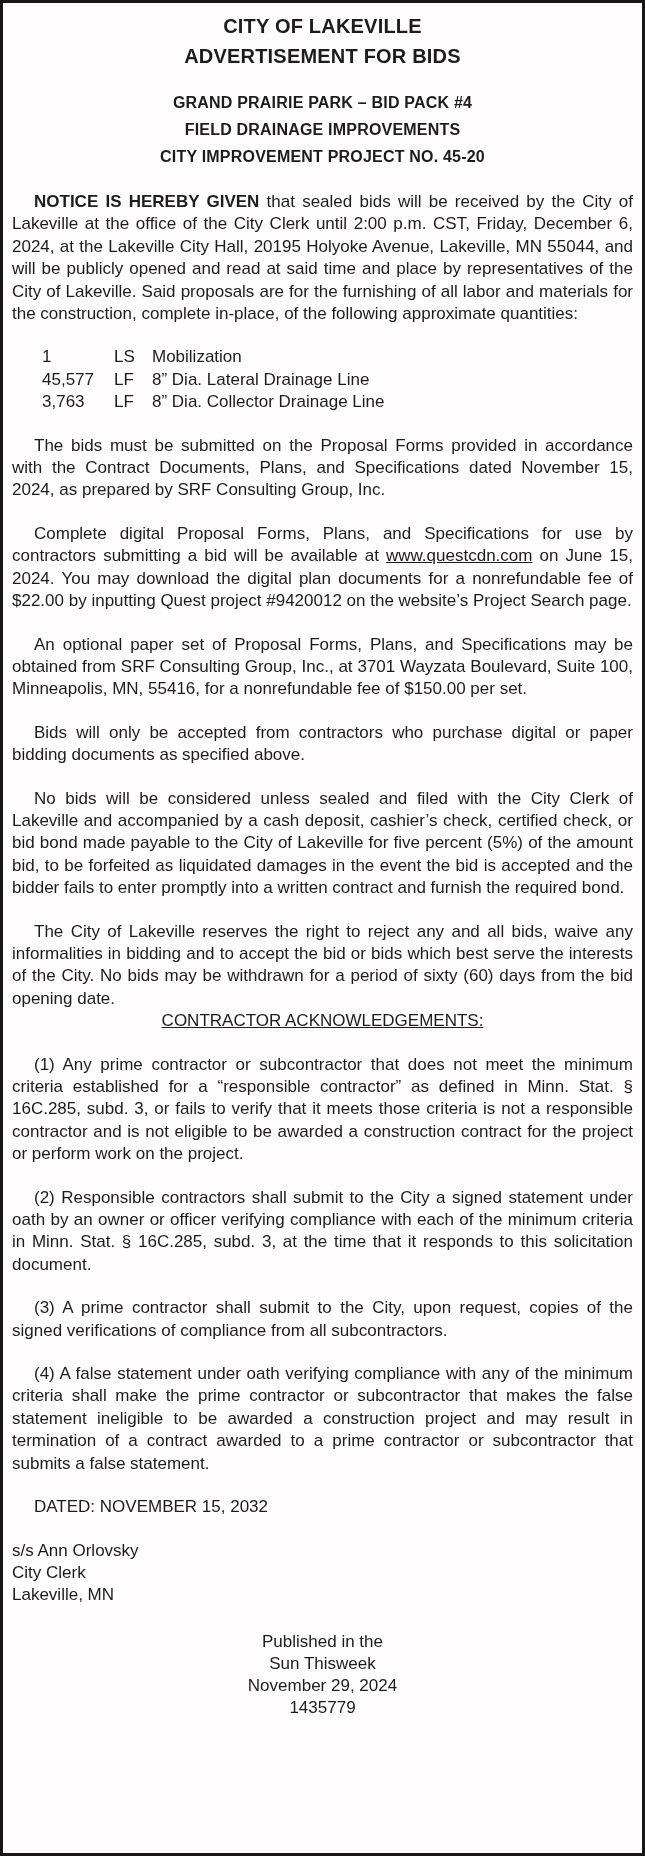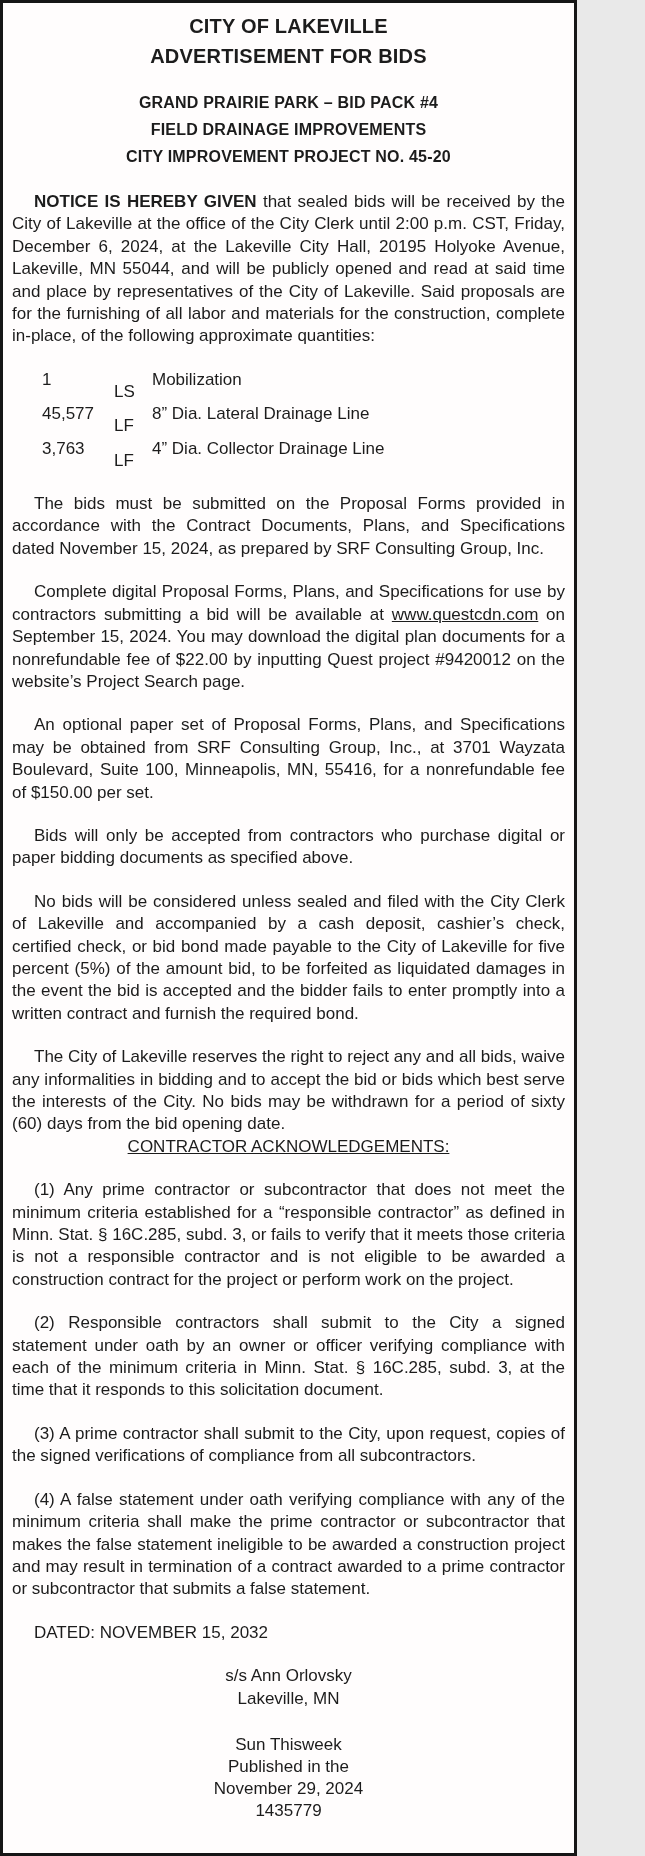--- a/index.html
+++ b/index.html
@@ -1,18 +1,18 @@
 <!DOCTYPE html>
 <html lang="en"><head>
 <meta charset="utf-8">
 <style>
   html, body { margin: 0; padding: 0; background: #e9e9e9; }
   .page {
     position: relative;
-    width: 577px;
+    width: 645px;
     height: 1856px;
     box-sizing: border-box;
     margin: 0;
     background: #fffdfd;
     border: 3px solid #161616;
     padding: 10px 9px 0 9px;
     overflow: hidden;
     font-family: "Liberation Sans", "DejaVu Sans", sans-serif;
     font-size: 17px;
     line-height: 22.4px;
@@ -37,32 +37,32 @@
   .para {
     margin: 21px 0 0 0;
     text-align: justify;
     text-indent: 22px;
   }
   .bold { font-weight: bold; }
   .url { text-decoration: underline; }
   .qty-table { margin: 21px 0 0 30px; }
   .qrow { display: flex; line-height: 22.4px; }
   .qcell-qty  { width: 72px;  flex: 0 0 auto; }
-  .qcell-unit { width: 38px;  flex: 0 0 auto; margin-top: 12px; }
+  .qcell-unit { width: 38px;  flex: 0 0 auto; }
   .qcell-desc { flex: 1 1 auto; }
   .ack-heading {
     margin: 0;
     text-align: center;
     text-indent: 0;
     text-decoration: underline;
   }
   .dated-line { margin-top: 21px; text-indent: 22px; }
   .by-order-line { text-indent: 0; }
   .sig-block { margin-top: 21px; }
-  .sig-line { line-height: 22.4px; text-align: center; }
+  .sig-line { line-height: 22.4px; }
   .footer-block { margin-top: 24px; text-align: center; }
   .footer-line { line-height: 22px; }
 </style>
 </head>
 <body>
 
 <div class="page">
 
   <div class="h1">CITY OF LAKEVILLE</div>
 
@@ -83,50 +83,51 @@
       <span class="qcell-desc">Mobilization</span>
     </div>
     <div class="qrow">
       <span class="qcell-qty">45,577</span>
       <span class="qcell-unit">LF</span>
       <span class="qcell-desc">8” Dia. Lateral Drainage Line</span>
     </div>
     <div class="qrow">
       <span class="qcell-qty">3,763</span>
       <span class="qcell-unit">LF</span>
-      <span class="qcell-desc">4” Dia. Collector Drainage Line</span>
+      <span class="qcell-desc">8” Dia. Collector Drainage Line</span>
     </div>
   </div>
 
   <p class="para">The bids must be submitted on the Proposal Forms provided in accordance with the Contract Documents, Plans, and Specifications dated November 15, 2024, as prepared by SRF Consulting Group, Inc.</p>
 
-  <p class="para"><span>Complete digital Proposal Forms, Plans, and Specifications for use by contractors submitting a bid will be available at </span><span class="url">www.questcdn.com</span><span> on September 15, 2024.  You may download the digital plan documents for a nonrefundable fee of $22.00 by inputting Quest project #9420012 on the website’s Project Search page.</span></p>
+  <p class="para"><span>Complete digital Proposal Forms, Plans, and Specifications for use by contractors submitting a bid will be available at </span><span class="url">www.questcdn.com</span><span> on June 15, 2024.  You may download the digital plan documents for a nonrefundable fee of $22.00 by inputting Quest project #9420012 on the website’s Project Search page.</span></p>
 
   <p class="para">An optional paper set of Proposal Forms, Plans, and Specifications may be obtained from SRF Consulting Group, Inc., at 3701 Wayzata Boulevard, Suite 100, Minneapolis, MN, 55416, for a nonrefundable fee of $150.00 per set.</p>
 
   <p class="para">Bids will only be accepted from contractors who purchase digital or paper bidding documents as specified above.</p>
 
   <p class="para">No bids will be considered unless sealed and filed with the City Clerk of Lakeville and accompanied by a cash deposit, cashier’s check,  certified check, or bid bond made payable to the City of Lakeville for five percent (5%) of the amount bid, to be forfeited as liquidated damages in the event the bid is accepted and the bidder fails to enter promptly into a written contract and furnish the required bond.</p>
 
   <p class="para">The City of Lakeville reserves the right to reject any and all bids, waive any informalities in bidding and to accept the bid or bids which best serve the interests of the City.  No bids may be withdrawn for a period of sixty (60) days from the bid opening date.</p>
 
   <p class="para ack-heading">CONTRACTOR ACKNOWLEDGEMENTS:</p>
 
   <p class="para">(1) Any prime contractor or subcontractor that does not meet the minimum criteria established for a “responsible contractor” as defined in Minn. Stat. § 16C.285, subd. 3, or fails to verify that it meets those criteria is not a responsible contractor and is not eligible to be awarded a construction contract for the project or perform work on the project.</p>
   <p class="para">(2) Responsible contractors shall submit to the City a signed statement under oath by an owner or officer verifying compliance with each of the minimum criteria in Minn. Stat. § 16C.285, subd. 3, at the time that it responds to this solicitation document.</p>
   <p class="para">(3) A prime contractor shall submit to the City, upon request, copies of the signed verifications of compliance from all subcontractors.</p>
   <p class="para">(4) A false statement under oath verifying compliance with any of the minimum criteria shall make the prime contractor or subcontractor that makes the false statement ineligible to be awarded a construction project and may result in termination of a contract awarded to a prime contractor or subcontractor that submits a false statement.</p>
 
   <div class="dated-line">DATED:  NOVEMBER 15, 2032</div>
 
   <div class="sig-block">
     <div class="sig-line">s/s Ann Orlovsky</div>
+    <div class="sig-line">City Clerk</div>
     <div class="sig-line">Lakeville, MN</div>
   </div>
 
   <div class="footer-block">
+    <div class="footer-line">Published in the</div>
     <div class="footer-line">Sun Thisweek</div>
-    <div class="footer-line">Published in the</div>
     <div class="footer-line">November 29, 2024</div>
     <div class="footer-line">1435779</div>
   </div>
 
 </div>
 
 </body></html>

